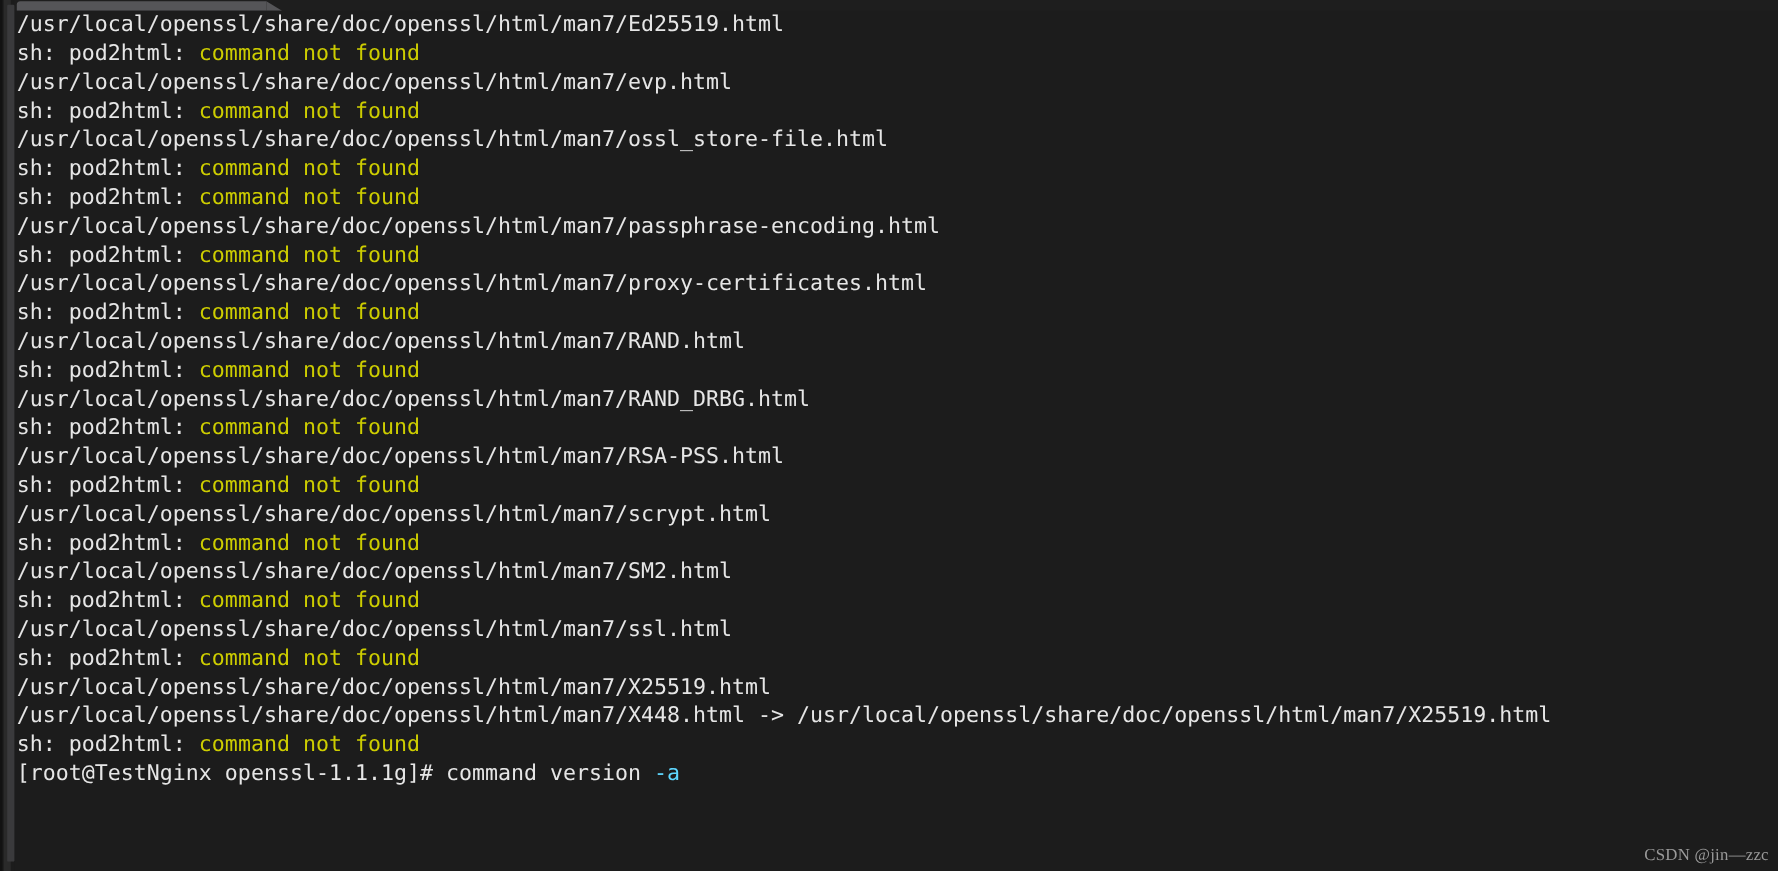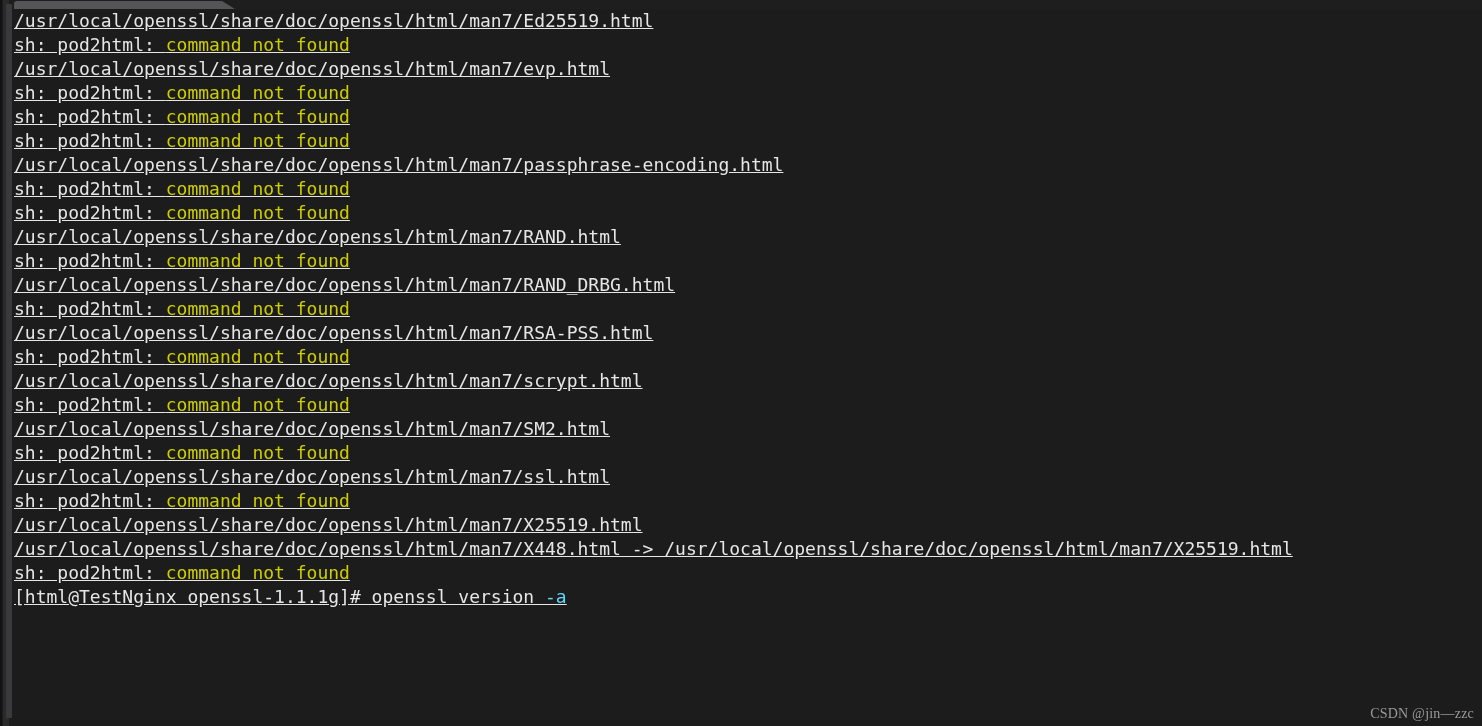--- a/index.html
+++ b/index.html
@@ -100,21 +100,20 @@
     height: 717px;
     overflow: hidden;
   }
   .line {
     height: 24px;
     line-height: 24px;
     font-size: 18px;
     letter-spacing: 0px;
     white-space: pre;
     color: #e6e6e6;
-    text-decoration: underline;
   }
   .seg-default { color: #e6e6e6; }
   .seg-yellow  { color: #cdcd00; }
   .seg-cyan    { color: #5fd7ff; }
 
   
   #watermark {
     position: absolute;
     right: 8px;
     bottom: 4px;
@@ -141,38 +140,40 @@
     <div id="scrollbar-track">
       <div id="scrollbar-thumb"></div>
     </div>
   </div>
 
   <div id="screen">
       <div class="line"><span class="seg-default">/usr/local/openssl/share/doc/openssl/html/man7/Ed25519.html</span></div>
       <div class="line"><span class="seg-default">sh: pod2html: </span><span class="seg-yellow">command not found</span></div>
       <div class="line"><span class="seg-default">/usr/local/openssl/share/doc/openssl/html/man7/evp.html</span></div>
       <div class="line"><span class="seg-default">sh: pod2html: </span><span class="seg-yellow">command not found</span></div>
+      <div class="line"><span class="seg-default">/usr/local/openssl/share/doc/openssl/html/man7/ossl_store-file.html</span></div>
       <div class="line"><span class="seg-default">sh: pod2html: </span><span class="seg-yellow">command not found</span></div>
       <div class="line"><span class="seg-default">sh: pod2html: </span><span class="seg-yellow">command not found</span></div>
       <div class="line"><span class="seg-default">/usr/local/openssl/share/doc/openssl/html/man7/passphrase-encoding.html</span></div>
       <div class="line"><span class="seg-default">sh: pod2html: </span><span class="seg-yellow">command not found</span></div>
+      <div class="line"><span class="seg-default">/usr/local/openssl/share/doc/openssl/html/man7/proxy-certificates.html</span></div>
       <div class="line"><span class="seg-default">sh: pod2html: </span><span class="seg-yellow">command not found</span></div>
       <div class="line"><span class="seg-default">/usr/local/openssl/share/doc/openssl/html/man7/RAND.html</span></div>
       <div class="line"><span class="seg-default">sh: pod2html: </span><span class="seg-yellow">command not found</span></div>
       <div class="line"><span class="seg-default">/usr/local/openssl/share/doc/openssl/html/man7/RAND_DRBG.html</span></div>
       <div class="line"><span class="seg-default">sh: pod2html: </span><span class="seg-yellow">command not found</span></div>
       <div class="line"><span class="seg-default">/usr/local/openssl/share/doc/openssl/html/man7/RSA-PSS.html</span></div>
       <div class="line"><span class="seg-default">sh: pod2html: </span><span class="seg-yellow">command not found</span></div>
       <div class="line"><span class="seg-default">/usr/local/openssl/share/doc/openssl/html/man7/scrypt.html</span></div>
       <div class="line"><span class="seg-default">sh: pod2html: </span><span class="seg-yellow">command not found</span></div>
       <div class="line"><span class="seg-default">/usr/local/openssl/share/doc/openssl/html/man7/SM2.html</span></div>
       <div class="line"><span class="seg-default">sh: pod2html: </span><span class="seg-yellow">command not found</span></div>
       <div class="line"><span class="seg-default">/usr/local/openssl/share/doc/openssl/html/man7/ssl.html</span></div>
       <div class="line"><span class="seg-default">sh: pod2html: </span><span class="seg-yellow">command not found</span></div>
       <div class="line"><span class="seg-default">/usr/local/openssl/share/doc/openssl/html/man7/X25519.html</span></div>
       <div class="line"><span class="seg-default">/usr/local/openssl/share/doc/openssl/html/man7/X448.html -&gt; /usr/local/openssl/share/doc/openssl/html/man7/X25519.html</span></div>
       <div class="line"><span class="seg-default">sh: pod2html: </span><span class="seg-yellow">command not found</span></div>
-      <div class="line"><span class="seg-default">[html@TestNginx openssl-1.1.1g]# openssl version </span><span class="seg-cyan">-a</span></div>
+      <div class="line"><span class="seg-default">[root@TestNginx openssl-1.1.1g]# command version </span><span class="seg-cyan">-a</span></div>
     </div>
 
   <div id="watermark">CSDN @jin—zzc</div>
 
 </div>
 
 </body></html>

